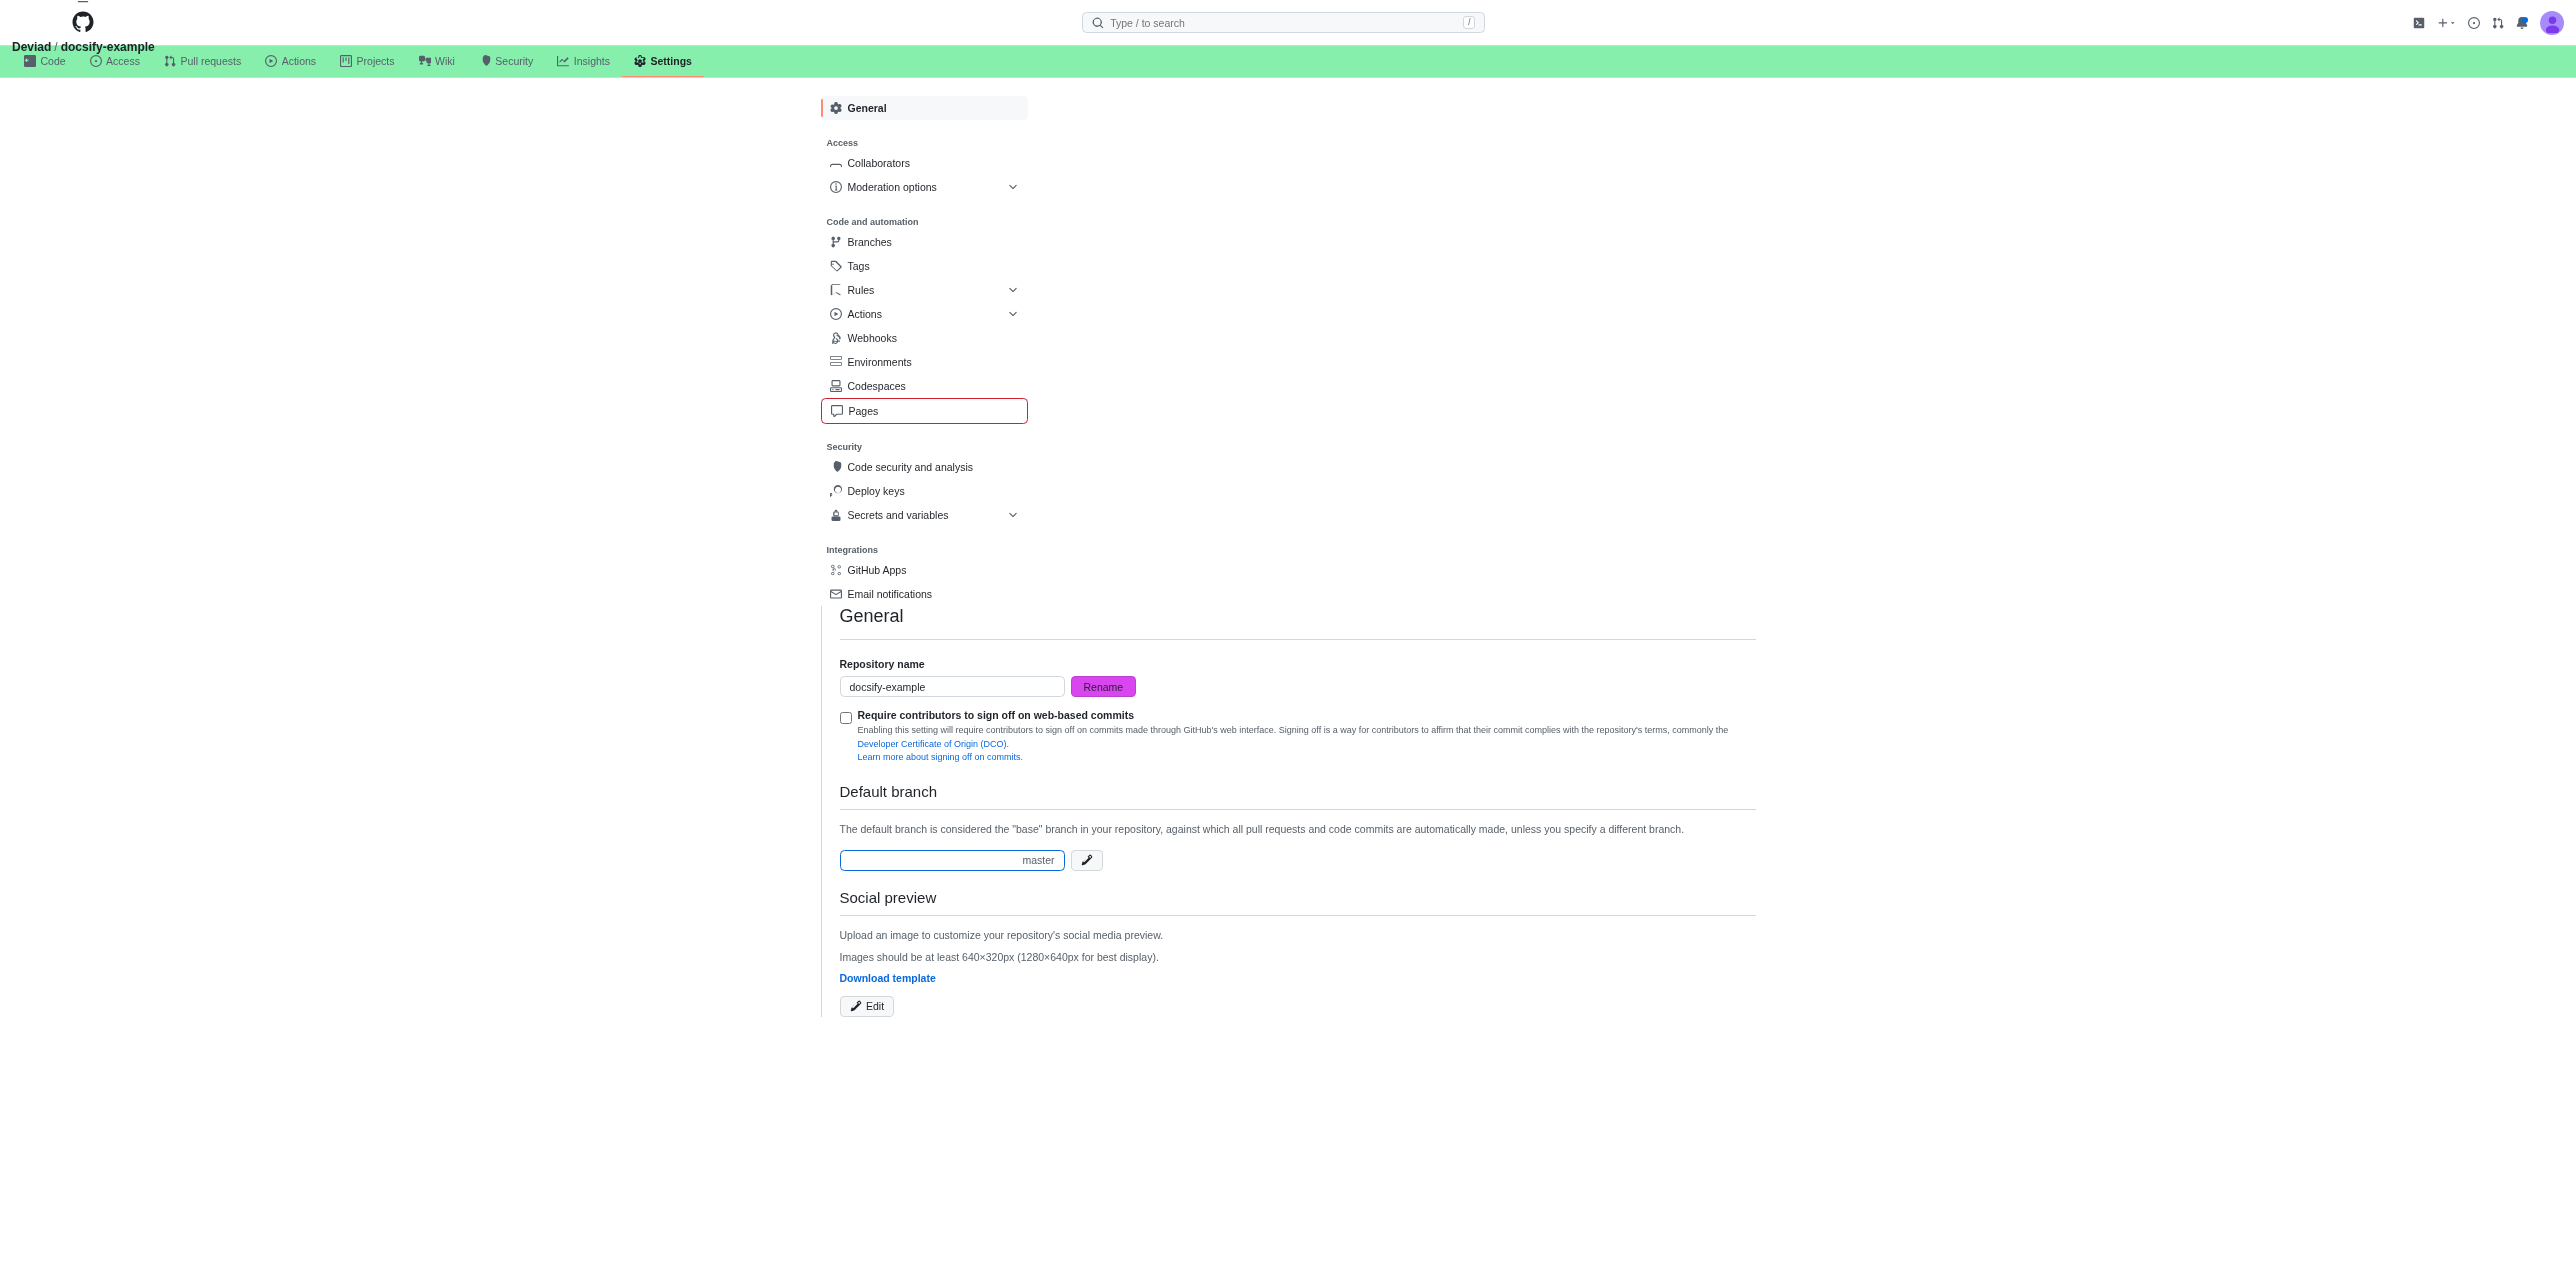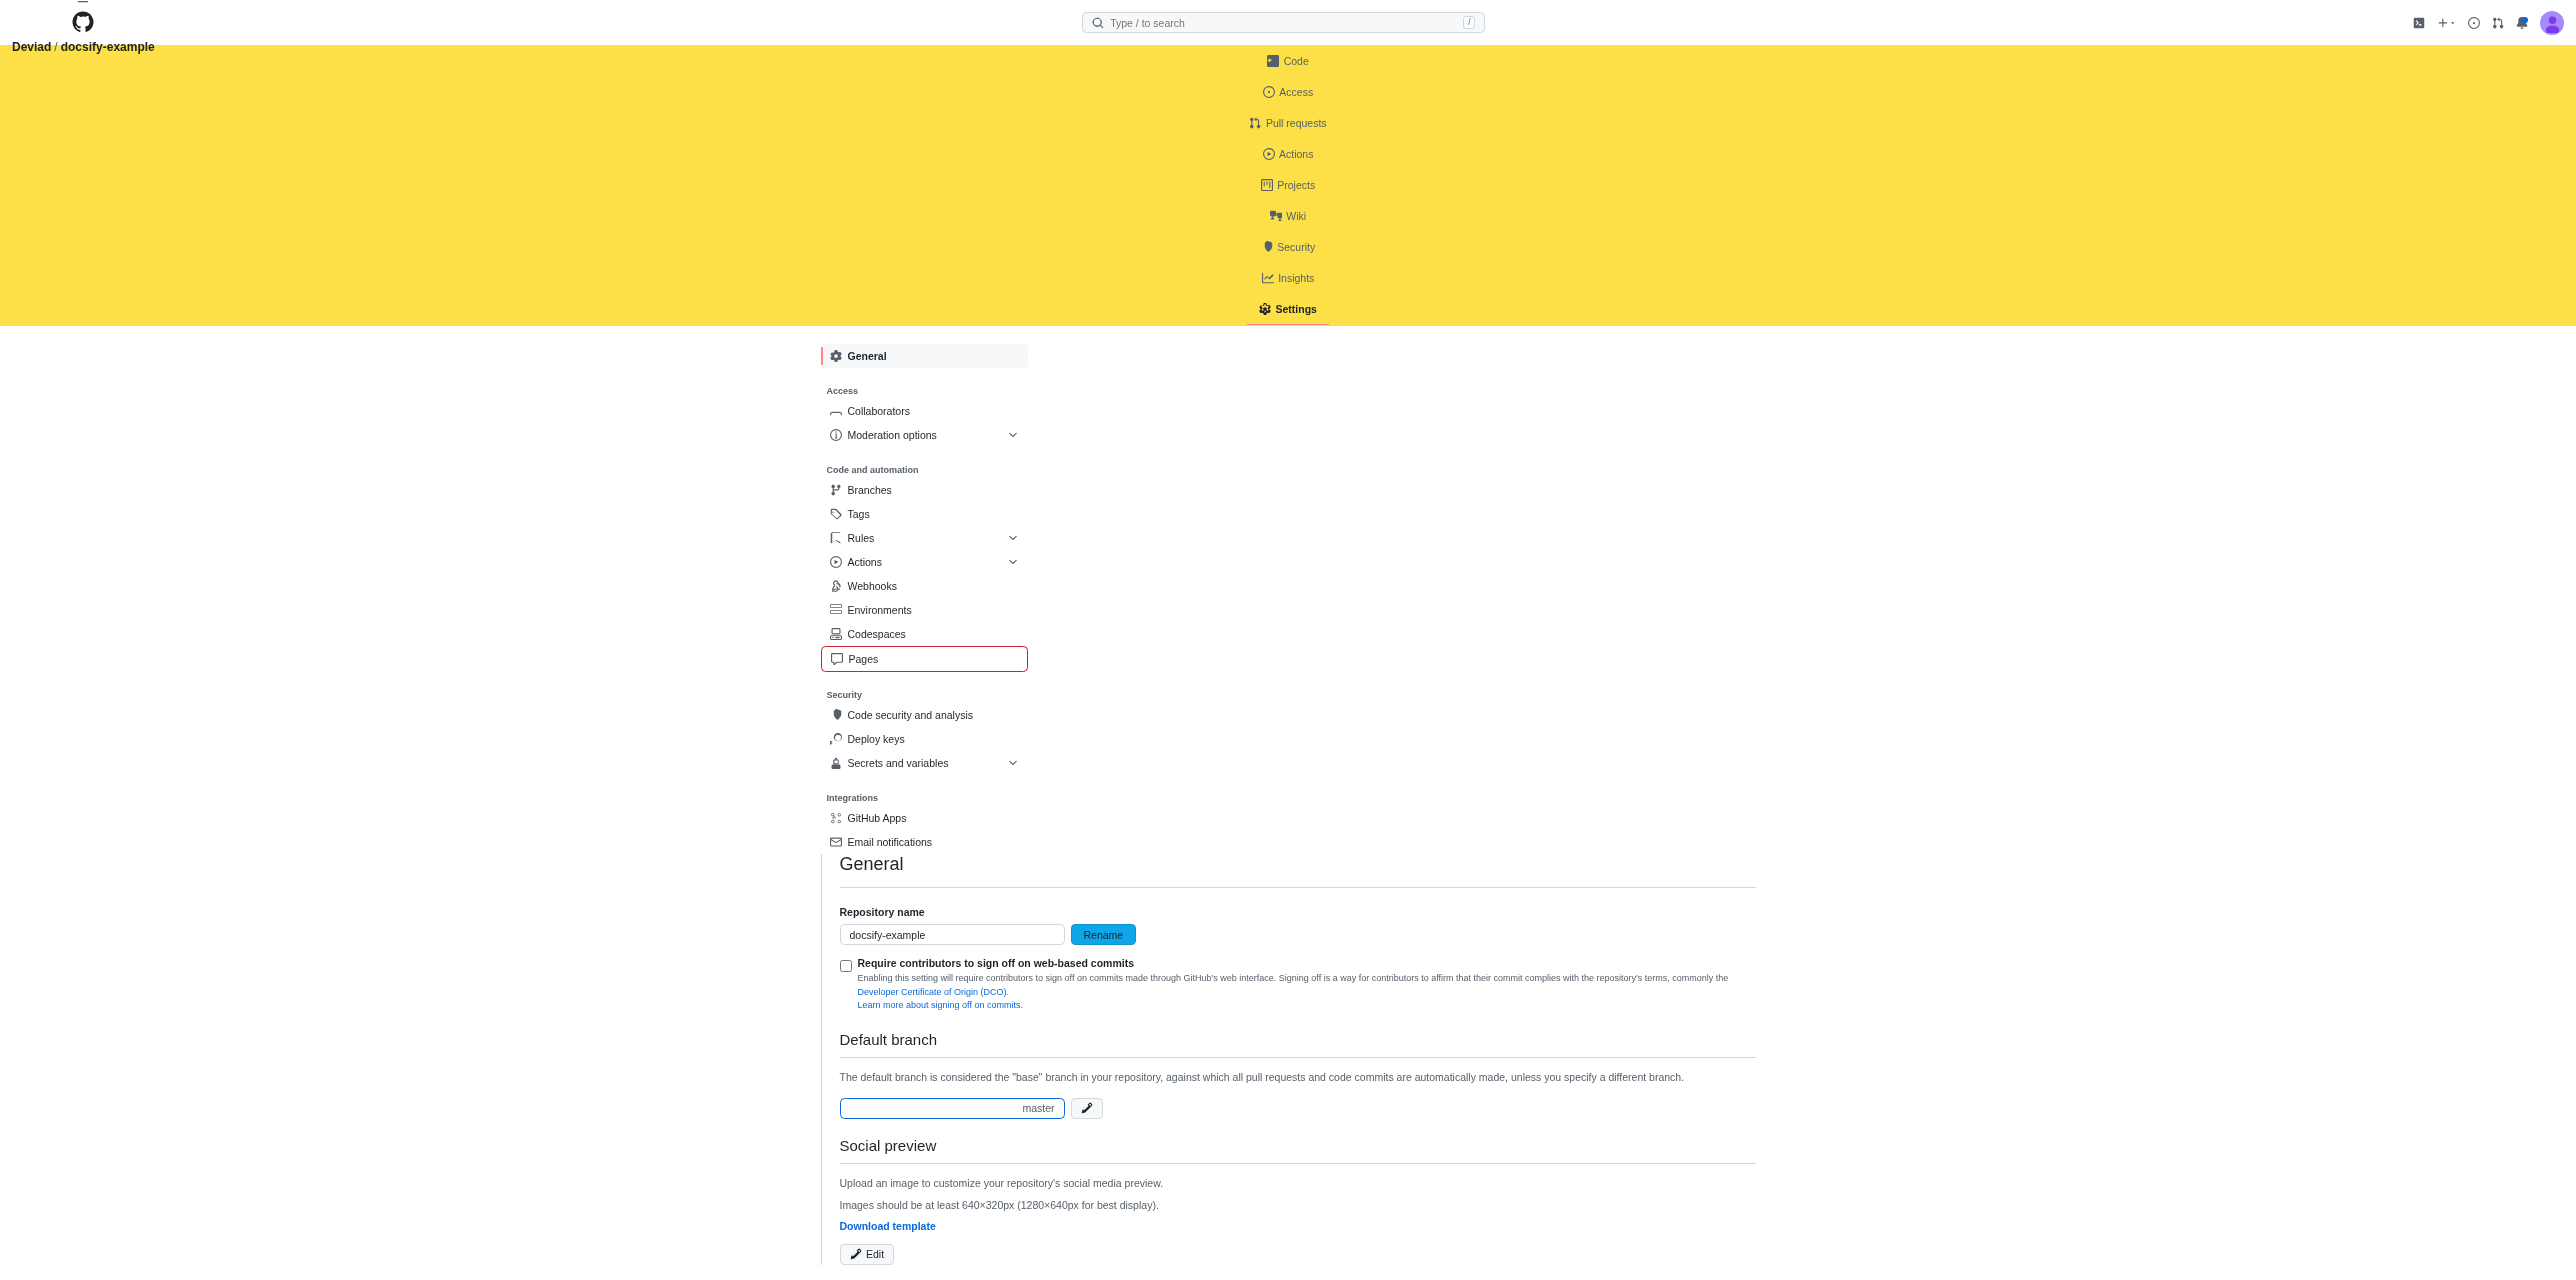--- a/index.html
+++ b/index.html
@@ -58,24 +58,23 @@
     .icon-btn { background: none; border: none; cursor: pointer; color: #57606a; font-size: 15px; display: flex; align-items: center; position: relative; }
     .avatar { width: 24px; height: 24px; border-radius: 50%; background: #a78bfa; display: flex; align-items: center; justify-content: center; cursor: pointer; overflow: hidden; }
     .notification-dot { width: 6px; height: 6px; background: #0969da; border-radius: 50%; position: absolute; top: 0; right: 0; }
 
     
     .repo-nav {
       display: flex;
       align-items: center;
       padding: 0 12px;
       border-bottom: 0.7px solid #d0d7de;
-      background: #fde047;
+      background: #86efac;
       gap: 0;
       overflow-x: auto;
-      flex-direction: column;
     }
     .repo-nav-item {
       display: flex;
       align-items: center;
       gap: 4.5px;
       padding: 9px 12px;
       color: #57606a;
       cursor: pointer;
       border-bottom: 1.5px solid transparent;
       white-space: nowrap;
@@ -172,21 +171,21 @@
     }
     .btn {
       padding: 3.7px 12px;
       border-radius: 4.5px;
       font-size: 10.5px;
       cursor: pointer;
       font-weight: 500;
       border: 0.7px solid;
     }
     .btn-default {
-      background: #0ea5e9;
+      background: #d946ef;
       border-color: rgba(27,31,36,0.15);
       color: #1f2328;
     }
     .btn-icon {
       background: #f6f8fa;
       border: 0.7px solid rgba(27,31,36,0.15);
       border-radius: 4.5px;
       padding: 3.7px 9px;
       cursor: pointer;
       color: #1f2328;

